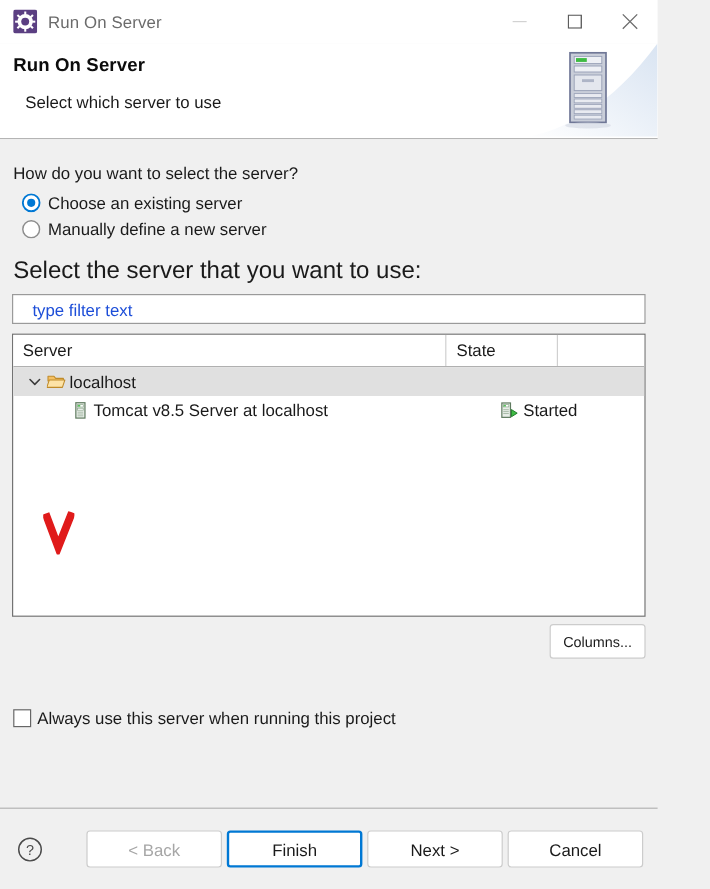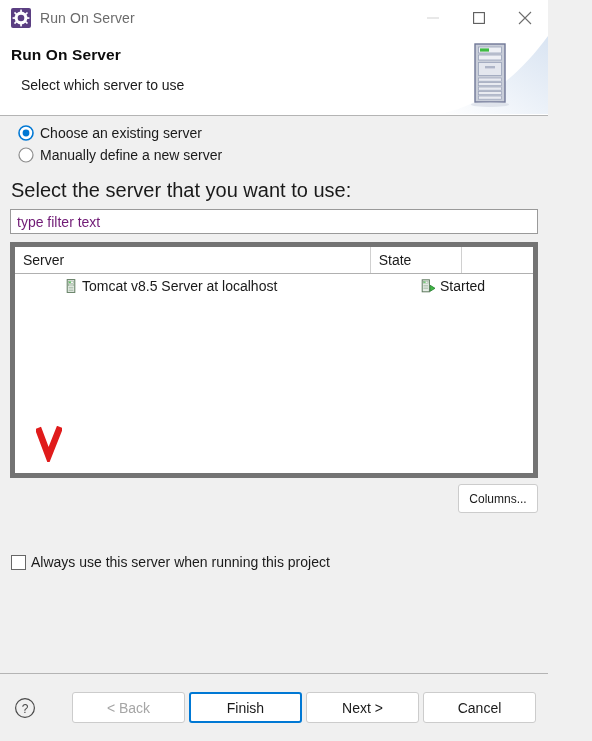--- a/index.html
+++ b/index.html
@@ -134,31 +134,31 @@
   .filter-box {
     margin-top: 7px;
     height: 25px;
     background: #ffffff;
     border: 1px solid #9a9a9a;
     display: flex;
     align-items: center;
     box-sizing: border-box;
   }
   .filter-text {
-    padding-left: 6px;
-    font-size: 14px;
-    color: #701a75;
+    padding-left: 16px;
+    font-size: 14px;
+    color: #1d4ed8;
   }
 
   
   .table {
     margin-top: 8px;
     height: 236px;
     background: #ffffff;
-    border: 5px solid #737373;
+    border: 1px solid #737373;
     box-sizing: border-box;
     display: flex;
     flex-direction: column;
     overflow: hidden;
     justify-content: space-between;
   }
   .thead {
     display: flex;
     height: 26px;
     flex: 0 0 auto;
@@ -403,20 +403,21 @@
             <rect x="40.5" y="60" width="23" height="3.2"></rect>
           </g>
           <ellipse cx="52" cy="68.5" rx="19" ry="2.6" fill="#cdd3de" opacity="0.55"></ellipse>
         </g>
       </svg>
     </span>
   </div>
 
   <div class="body">
 
+    <div class="question">How do you want to select the server?</div>
 
     <div class="radio-row">
       <span class="radio-mark">
         <svg width="16" height="16" viewBox="0 0 16 16">
           <circle cx="8" cy="8" r="7" fill="#ffffff" stroke="#0078d4" stroke-width="1.6"></circle>
           <circle cx="8" cy="8" r="3.4" fill="#0078d4"></circle>
         </svg>
       </span>
       <span class="radio-label">Choose an existing server</span>
     </div>
@@ -437,20 +438,39 @@
     </div>
 
     <div class="table">
       <div class="thead">
         <div class="th col-server">Server</div>
         <div class="th col-state">State</div>
         <div class="th col-extra"></div>
       </div>
       <div class="tbody">
 
+        <div class="trow selected">
+          <div class="cell-server">
+            <span class="twisty">
+              <svg width="16" height="16" viewBox="0 0 16 16">
+                <path d="M4 6.3 L8 10.3 L12 6.3" fill="none" stroke="#3b3b3b" stroke-width="1.3" stroke-linecap="round" stroke-linejoin="round"></path>
+              </svg>
+            </span>
+            <span class="node-icon">
+              <svg width="16" height="16" viewBox="0 0 16 16">
+                <path d="M1 3.6 h5 l1.4 1.7 h6.4 v2.2 h-12.8 z" fill="#f5c063" stroke="#c08b2a" stroke-width="0.9" stroke-linejoin="round"></path>
+                <path d="M2.1 6.6 h13 l-2.1 6.2 h-13 z" fill="#fde3a7" stroke="#c08b2a" stroke-width="0.9" stroke-linejoin="round"></path>
+              </svg>
+            </span>
+            <span class="node-text">localhost</span>
+          </div>
+          <div class="cell-state">
+            <span class="state-text"></span>
+          </div>
+        </div>
 
         <div class="trow">
           <div class="cell-server">
             <span class="node-icon indent-child">
               <svg width="16" height="16" viewBox="0 0 16 16">
                 <rect x="4.2" y="1.6" width="7.6" height="12.8" fill="#e8eee8" stroke="#5f7a5f" stroke-width="1"></rect>
                 <rect x="5.6" y="3.2" width="4.8" height="2" fill="#ffffff" stroke="#8fa88f" stroke-width="0.6"></rect>
                 <rect x="5.9" y="3.6" width="2" height="1.2" fill="#3fbb43"></rect>
                 <rect x="5.6" y="6.2" width="4.8" height="1.6" fill="#ffffff" stroke="#8fa88f" stroke-width="0.6"></rect>
                 <g stroke="#9db39d" stroke-width="0.7">

